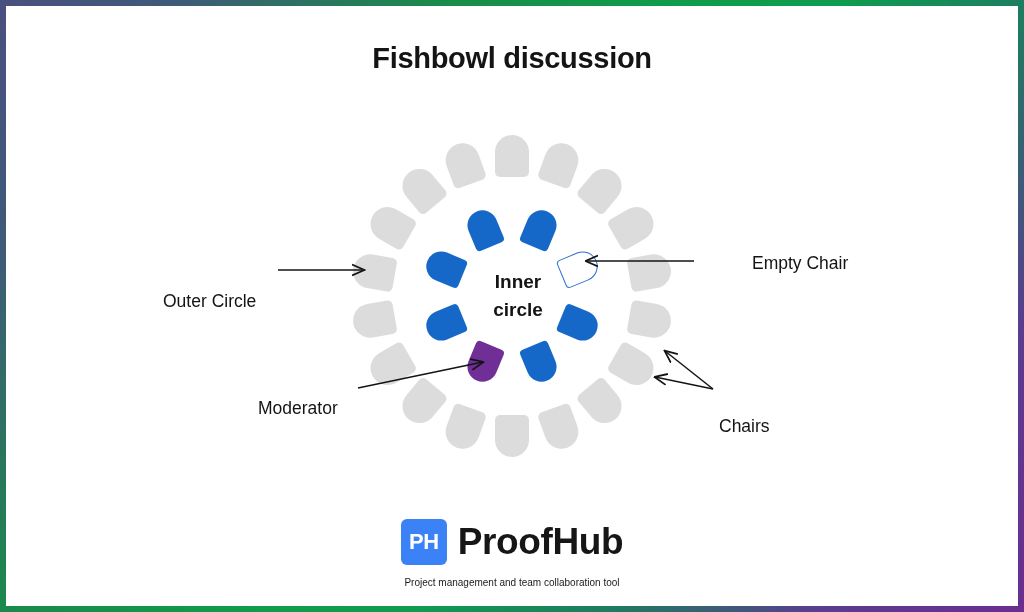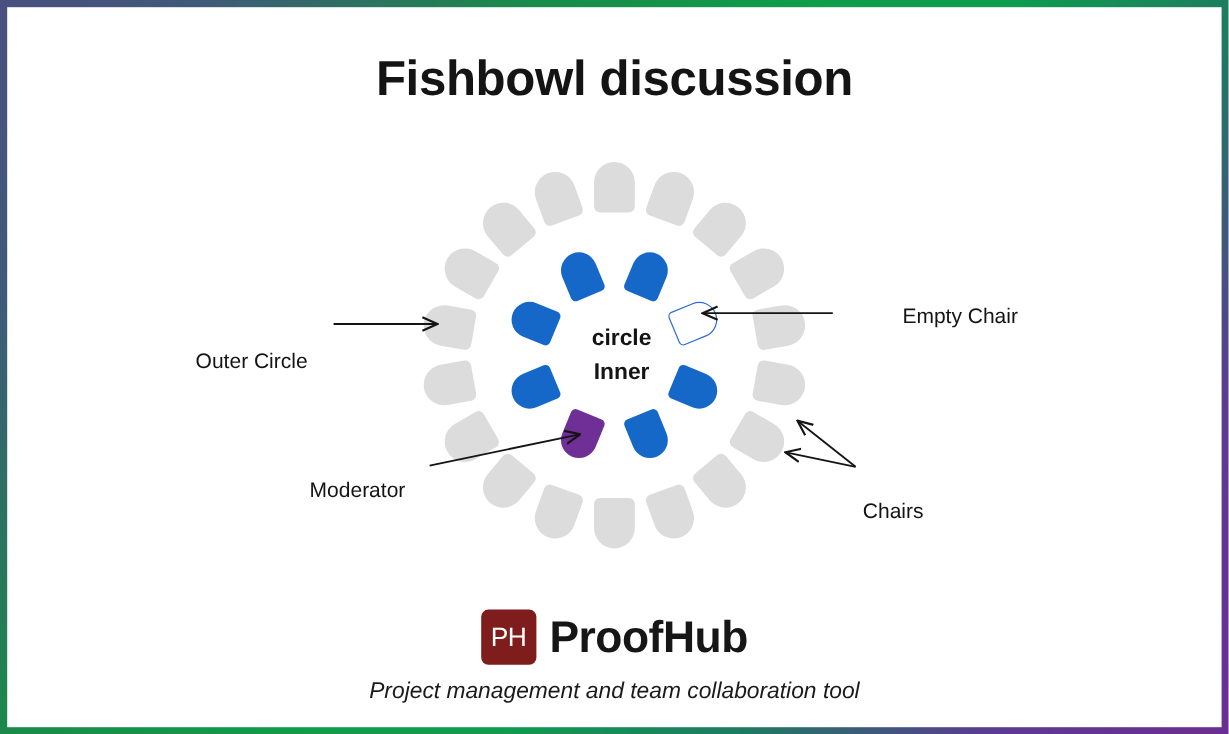--- a/index.html
+++ b/index.html
@@ -37,21 +37,21 @@
     height: 100%;
     background: #ffffff;
     overflow: hidden;
   }
   #title {
     position: absolute;
     top: 36px;
     left: 0;
     width: 1012px;
     text-align: center;
-    font-size: 41px;
+    font-size: 29px;
     font-weight: 700;
     letter-spacing: -0.3px;
     color: #141414;
   }
   
   #stage {
     position: absolute;
     left: 0;
     top: 0;
     width: 1012px;
@@ -115,39 +115,38 @@
     display: flex;
     align-items: center;
     justify-content: center;
     gap: 11px;
     margin-bottom: 12px;
   }
   #logo-mark {
     width: 46px;
     height: 46px;
     border-radius: 6px;
-    background: #7f1d1d;
+    background: #3b82f6;
     color: #ffffff;
     font-size: 22px;
-    font-weight: 400;
+    font-weight: 700;
     display: flex;
     align-items: center;
     justify-content: center;
     letter-spacing: -0.5px;
   }
   #logo-text {
     font-size: 37px;
     font-weight: 700;
     color: #161616;
     letter-spacing: -0.4px;
   }
   #tagline {
-    font-size: 19px;
+    font-size: 10px;
     color: #1a1a1a;
-    font-style: italic;
   }
 </style>
 </head>
 <body>
 
 <div id="page">
   <div id="frame">
     <div id="canvas">
 
       <div id="title">Fishbowl discussion</div>
@@ -176,22 +175,22 @@
             <div class="chair inner-blue" style="left: 533.553px; top: 223.481px; transform: rotate(22.5deg);"></div>
             <div class="chair inner-empty" style="left: 572.519px; top: 262.447px; transform: rotate(67.5deg);"></div>
             <div class="chair inner-blue" style="left: 572.519px; top: 317.553px; transform: rotate(112.5deg);"></div>
             <div class="chair inner-blue" style="left: 533.553px; top: 356.519px; transform: rotate(157.5deg);"></div>
             <div class="chair inner-purple" style="left: 478.447px; top: 356.519px; transform: rotate(202.5deg);"></div>
             <div class="chair inner-blue" style="left: 439.481px; top: 317.553px; transform: rotate(247.5deg);"></div>
             <div class="chair inner-blue" style="left: 439.481px; top: 262.447px; transform: rotate(292.5deg);"></div>
           </div>
 
         <div id="inner-label">
+          <div>Inner</div>
           <div>circle</div>
-          <div>Inner</div>
         </div>
 
         <svg id="arrows" viewBox="0 0 1012 600">
           <defs>
             <marker id="ah" markerWidth="9" markerHeight="9" refX="8" refY="4.5" orient="auto">
               <path d="M0,0.8 L8.4,4.5 L0,8.2" fill="none" stroke="#141414" stroke-width="1.2"></path>
             </marker>
           </defs>
 
           <line x1="272" y1="264" x2="358" y2="264" stroke="#141414" stroke-width="1.5" marker-end="url(#ah)"></line>

